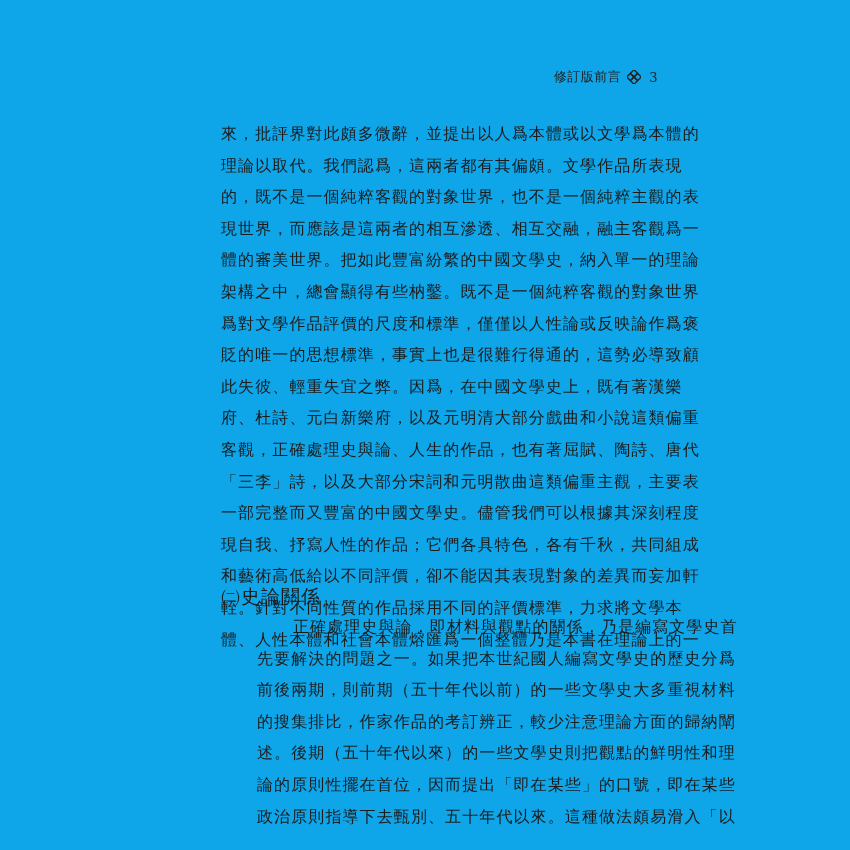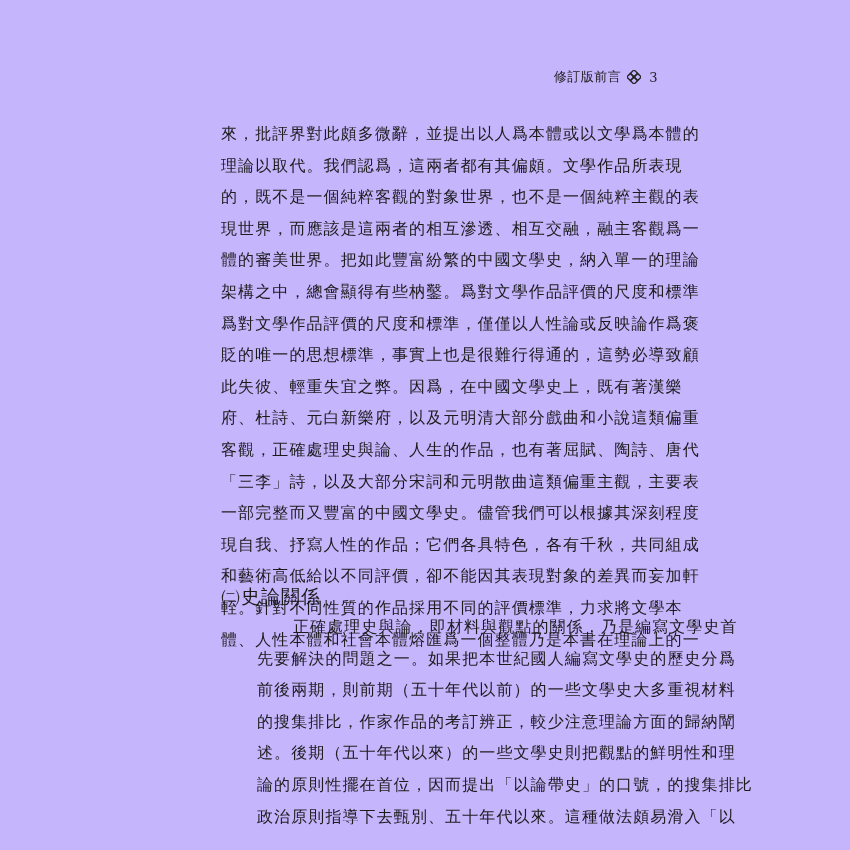--- a/index.html
+++ b/index.html
@@ -12,21 +12,21 @@
       height: 850px;
       position: relative;
       overflow: hidden;
       font-family: "DejaVu Serif", "Liberation Serif", serif;
       color: #1a1a1a;
     }
     .page {
       position: absolute;
       left: 0; top: 0;
       width: 850px; height: 850px;
-      background: #c4b5fd;
+      background: #0ea5e9;
     }
     .running-header {
       position: absolute;
       top: 68px;
       right: 192px;
       display: flex;
       align-items: center;
       gap: 6px;
       font-size: 13px;
       color: #222;
@@ -99,21 +99,21 @@
     </span>
     <span class="page-number">3</span>
   </div>
 
   <div class="body-text">
     <div class="line">來，批評界對此頗多微辭，並提出以人爲本體或以文學爲本體的</div>
     <div class="line">理論以取代。我們認爲，這兩者都有其偏頗。文學作品所表現</div>
     <div class="line">的，既不是一個純粹客觀的對象世界，也不是一個純粹主觀的表</div>
     <div class="line">現世界，而應該是這兩者的相互滲透、相互交融，融主客觀爲一</div>
     <div class="line">體的審美世界。把如此豐富紛繁的中國文學史，納入單一的理論</div>
-    <div class="line">架構之中，總會顯得有些枘鑿。爲對文學作品評價的尺度和標準</div>
+    <div class="line">架構之中，總會顯得有些枘鑿。既不是一個純粹客觀的對象世界</div>
     <div class="line">爲對文學作品評價的尺度和標準，僅僅以人性論或反映論作爲褒</div>
     <div class="line">貶的唯一的思想標準，事實上也是很難行得通的，這勢必導致顧</div>
     <div class="line">此失彼、輕重失宜之弊。因爲，在中國文學史上，既有著漢樂</div>
     <div class="line">府、杜詩、元白新樂府，以及元明清大部分戲曲和小說這類偏重</div>
     <div class="line">客觀，正確處理史與論、人生的作品，也有著屈賦、陶詩、唐代</div>
     <div class="line">「三李」詩，以及大部分宋詞和元明散曲這類偏重主觀，主要表</div>
     <div class="line">一部完整而又豐富的中國文學史。儘管我們可以根據其深刻程度</div>
     <div class="line">現自我、抒寫人性的作品；它們各具特色，各有千秋，共同組成</div>
     <div class="line">和藝術高低給以不同評價，卻不能因其表現對象的差異而妄加軒</div>
     <div class="line">輊。針對不同性質的作品採用不同的評價標準，力求將文學本</div>
@@ -121,17 +121,17 @@
   </div>
 
   <div class="section-heading">㈡史論關係</div>
 
   <div class="body-text-2">
     <div class="line indent">正確處理史與論，即材料與觀點的關係，乃是編寫文學史首</div>
     <div class="line">先要解決的問題之一。如果把本世紀國人編寫文學史的歷史分爲</div>
     <div class="line">前後兩期，則前期（五十年代以前）的一些文學史大多重視材料</div>
     <div class="line">的搜集排比，作家作品的考訂辨正，較少注意理論方面的歸納闡</div>
     <div class="line">述。後期（五十年代以來）的一些文學史則把觀點的鮮明性和理</div>
-    <div class="line">論的原則性擺在首位，因而提出「以論帶史」的口號，的搜集排比</div>
+    <div class="line">論的原則性擺在首位，因而提出「即在某些」的口號，即在某些</div>
     <div class="line">政治原則指導下去甄別、五十年代以來。這種做法頗易滑入「以</div>
   </div>
 
 </div>
 
 </body></html>

